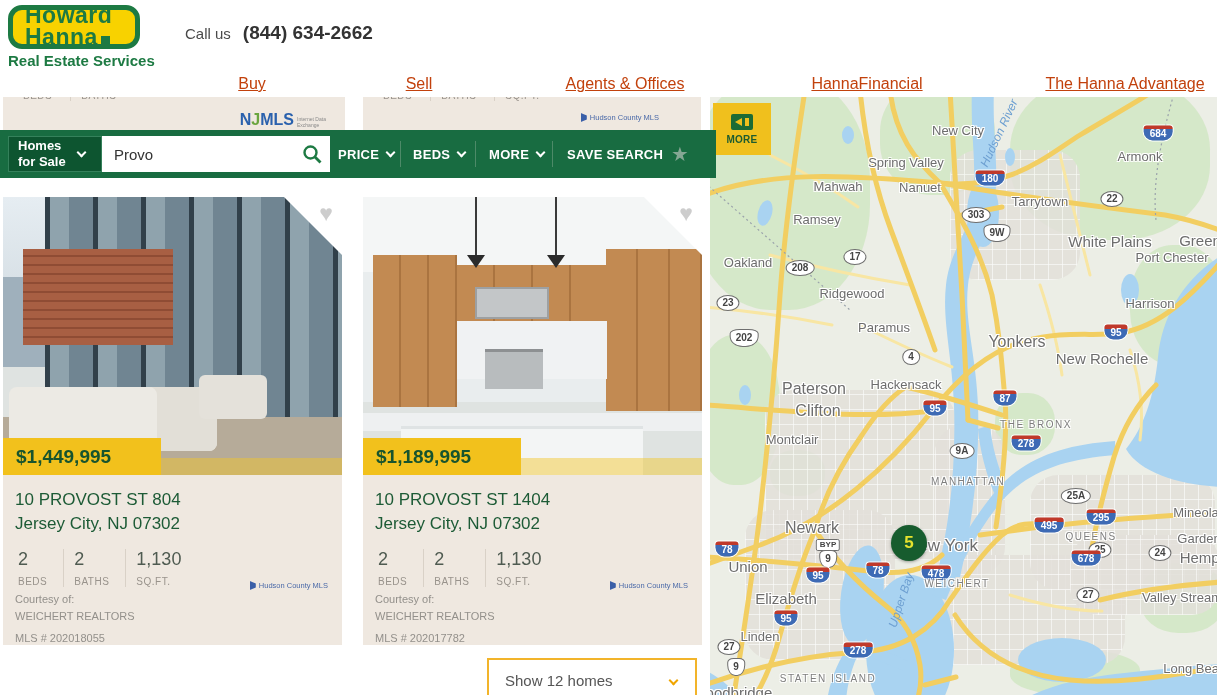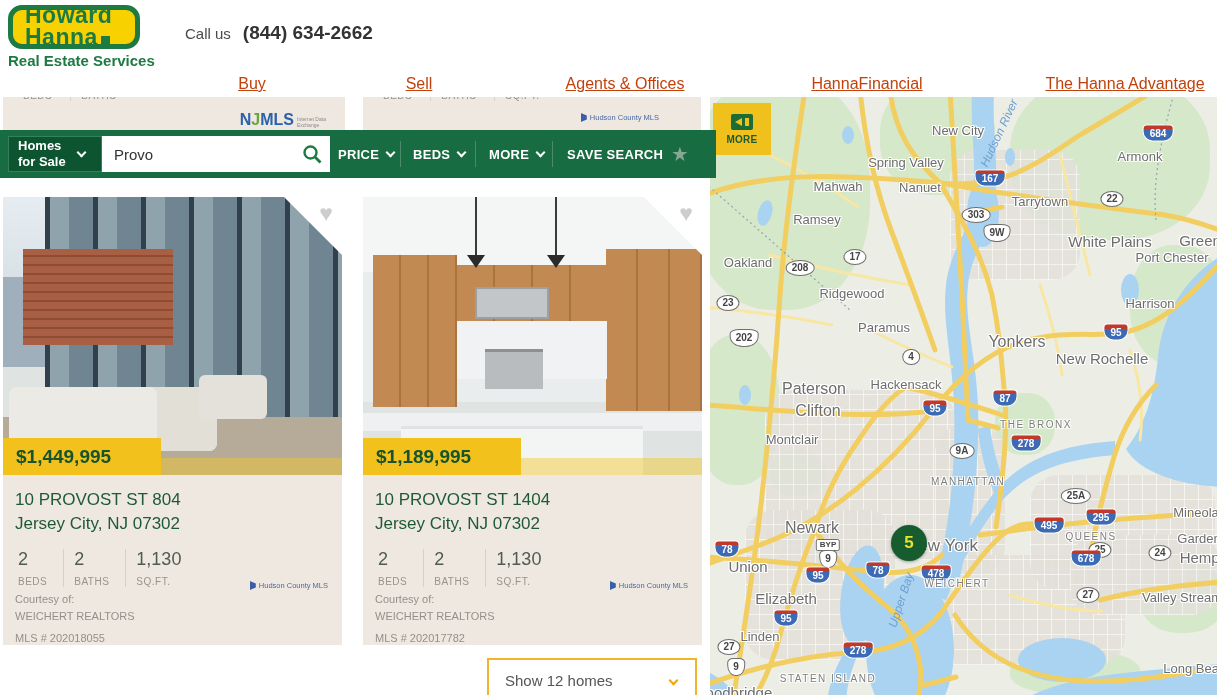--- a/index.html
+++ b/index.html
@@ -225,21 +225,21 @@
       </g>
     </svg>
 
     <div class="map-labels">
         <span class="ml ml-t" style="left: 248px; top: 35px; transform: translate(-50%, -50%);">New City</span>
         <span class="ml ml-t" style="left: 196px; top: 67px; transform: translate(-50%, -50%);">Spring Valley</span>
         <span class="ml ml-t" style="left: 430px; top: 61px; transform: translate(-50%, -50%);">Armonk</span>
         <span class="ml ml-i" style="left: 448px; top: 38px; transform: translate(-50%, -50%);">684</span>
         <span class="ml ml-t" style="left: 128px; top: 91px; transform: translate(-50%, -50%);">Mahwah</span>
         <span class="ml ml-t" style="left: 210px; top: 92px; transform: translate(-50%, -50%);">Nanuet</span>
-        <span class="ml ml-i" style="left: 280px; top: 83px; transform: translate(-50%, -50%);">167</span>
+        <span class="ml ml-i" style="left: 280px; top: 83px; transform: translate(-50%, -50%);">180</span>
         <span class="ml ml-t" style="left: 330px; top: 106px; transform: translate(-50%, -50%);">Tarrytown</span>
         <span class="ml ml-o" style="left: 402px; top: 104px; transform: translate(-50%, -50%);">22</span>
         <span class="ml ml-t" style="left: 107px; top: 124px; transform: translate(-50%, -50%);">Ramsey</span>
         <span class="ml ml-o" style="left: 266px; top: 120px; transform: translate(-50%, -50%);">303</span>
         <span class="ml ml-us" style="left: 287px; top: 138px; transform: translate(-50%, -50%);">9W</span>
         <span class="ml ml-t" style="left: 400px; top: 146px; font-size: 15px; transform: translate(-50%, -50%);">White Plains</span>
         <span class="ml ml-t" style="left: 505px; top: 145px; font-size: 15px; transform: translate(-50%, -50%);">Greenwich</span>
         <span class="ml ml-t" style="left: 38px; top: 167px; transform: translate(-50%, -50%);">Oakland</span>
         <span class="ml ml-o" style="left: 145px; top: 162px; transform: translate(-50%, -50%);">17</span>
         <span class="ml ml-o" style="left: 90px; top: 173px; transform: translate(-50%, -50%);">208</span>

